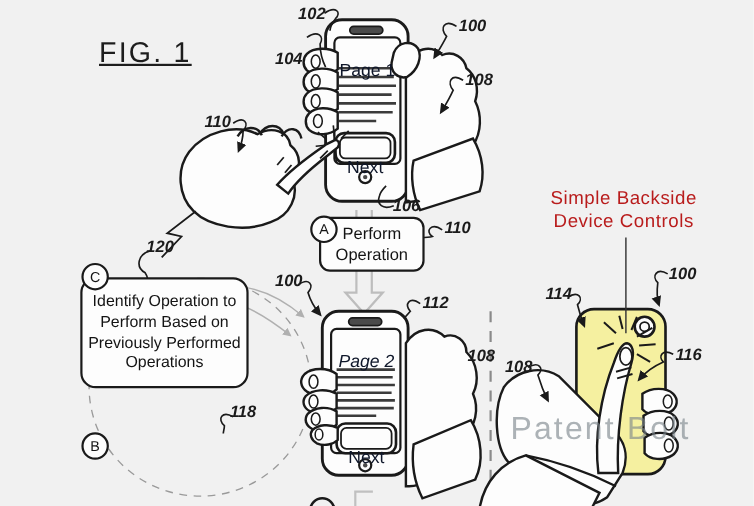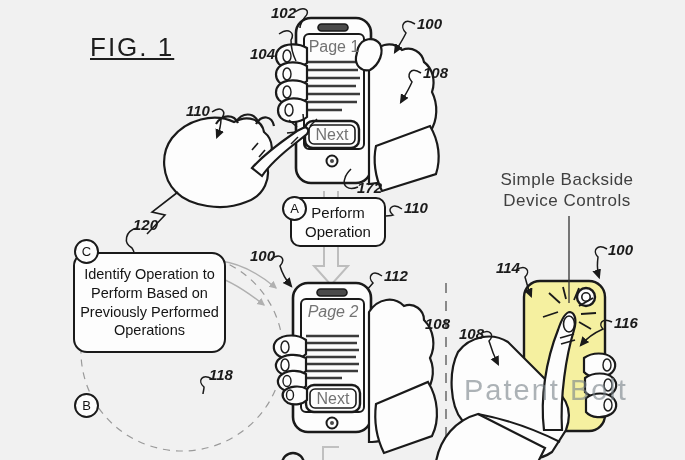--- a/index.html
+++ b/index.html
@@ -14,23 +14,23 @@
   .callout-box{
     position:absolute;background:#fdfdfd;border:2.5px solid #1a1a1a;
     display:flex;flex-direction:column;align-items:center;justify-content:center;
     text-align:center;font-size:15px;line-height:1.28;color:#141414;
   }
   .badge{
     position:absolute;width:21px;height:21px;border:2px solid #1a1a1a;border-radius:50%;
     background:#fdfdfd;display:flex;align-items:center;justify-content:center;
     font-size:13px;color:#141414;z-index:6;
   }
-  .screen-text{position:absolute;text-align:center;font-size:16px;color:#737373;z-index:5;}
+  .screen-text{position:absolute;text-align:center;font-size:16px;color:#0f172a;z-index:5;margin-top:18px;}
   .title-note{
-    position:absolute;text-align:center;font-size:17px;line-height:1.25;color:#404040;
+    position:absolute;text-align:center;font-size:17px;line-height:1.25;color:#b91c1c;
     letter-spacing:0.5px;z-index:5;
   }
   .watermark{
     position:absolute;font-size:29px;letter-spacing:2px;color:rgba(122,133,138,0.62);
     z-index:7;white-space:nowrap;
   }
   .z5{z-index:5;}
 </style>
 </head>
 <body>
@@ -225,21 +225,21 @@
     </g>
   </svg>
 
   <div class="abs fig-label" style="left:90px;top:32px;">FIG. 1</div>
 
   <span class="abs refnum" style="left:271px;top:4px;">102</span>
   <span class="abs refnum" style="left:250px;top:26px;margin-top:19px;">104</span>
   <span class="abs refnum" style="left:417px;top:15px;">100</span>
   <span class="abs refnum" style="left:423px;top:64px;">108</span>
   <span class="abs refnum" style="left:186px;top:102px;">110</span>
-  <span class="abs refnum" style="left:357px;top:179px;">172</span>
+  <span class="abs refnum" style="left:357px;top:179px;">106</span>
   <span class="abs refnum" style="left:404px;top:199px;">110</span>
   <span class="abs refnum" style="left:133px;top:216px;">120</span>
   <span class="abs refnum" style="left:250px;top:247px;">100</span>
   <span class="abs refnum" style="left:384px;top:267px;">112</span>
   <span class="abs refnum" style="left:425px;top:315px;">108</span>
   <span class="abs refnum" style="left:209px;top:366px;">118</span>
   <span class="abs refnum" style="left:496px;top:259px;">114</span>
   <span class="abs refnum" style="left:608px;top:241px;">100</span>
   <span class="abs refnum" style="left:459px;top:325px;">108</span>
   <span class="abs refnum" style="left:614px;top:314px;">116</span>

